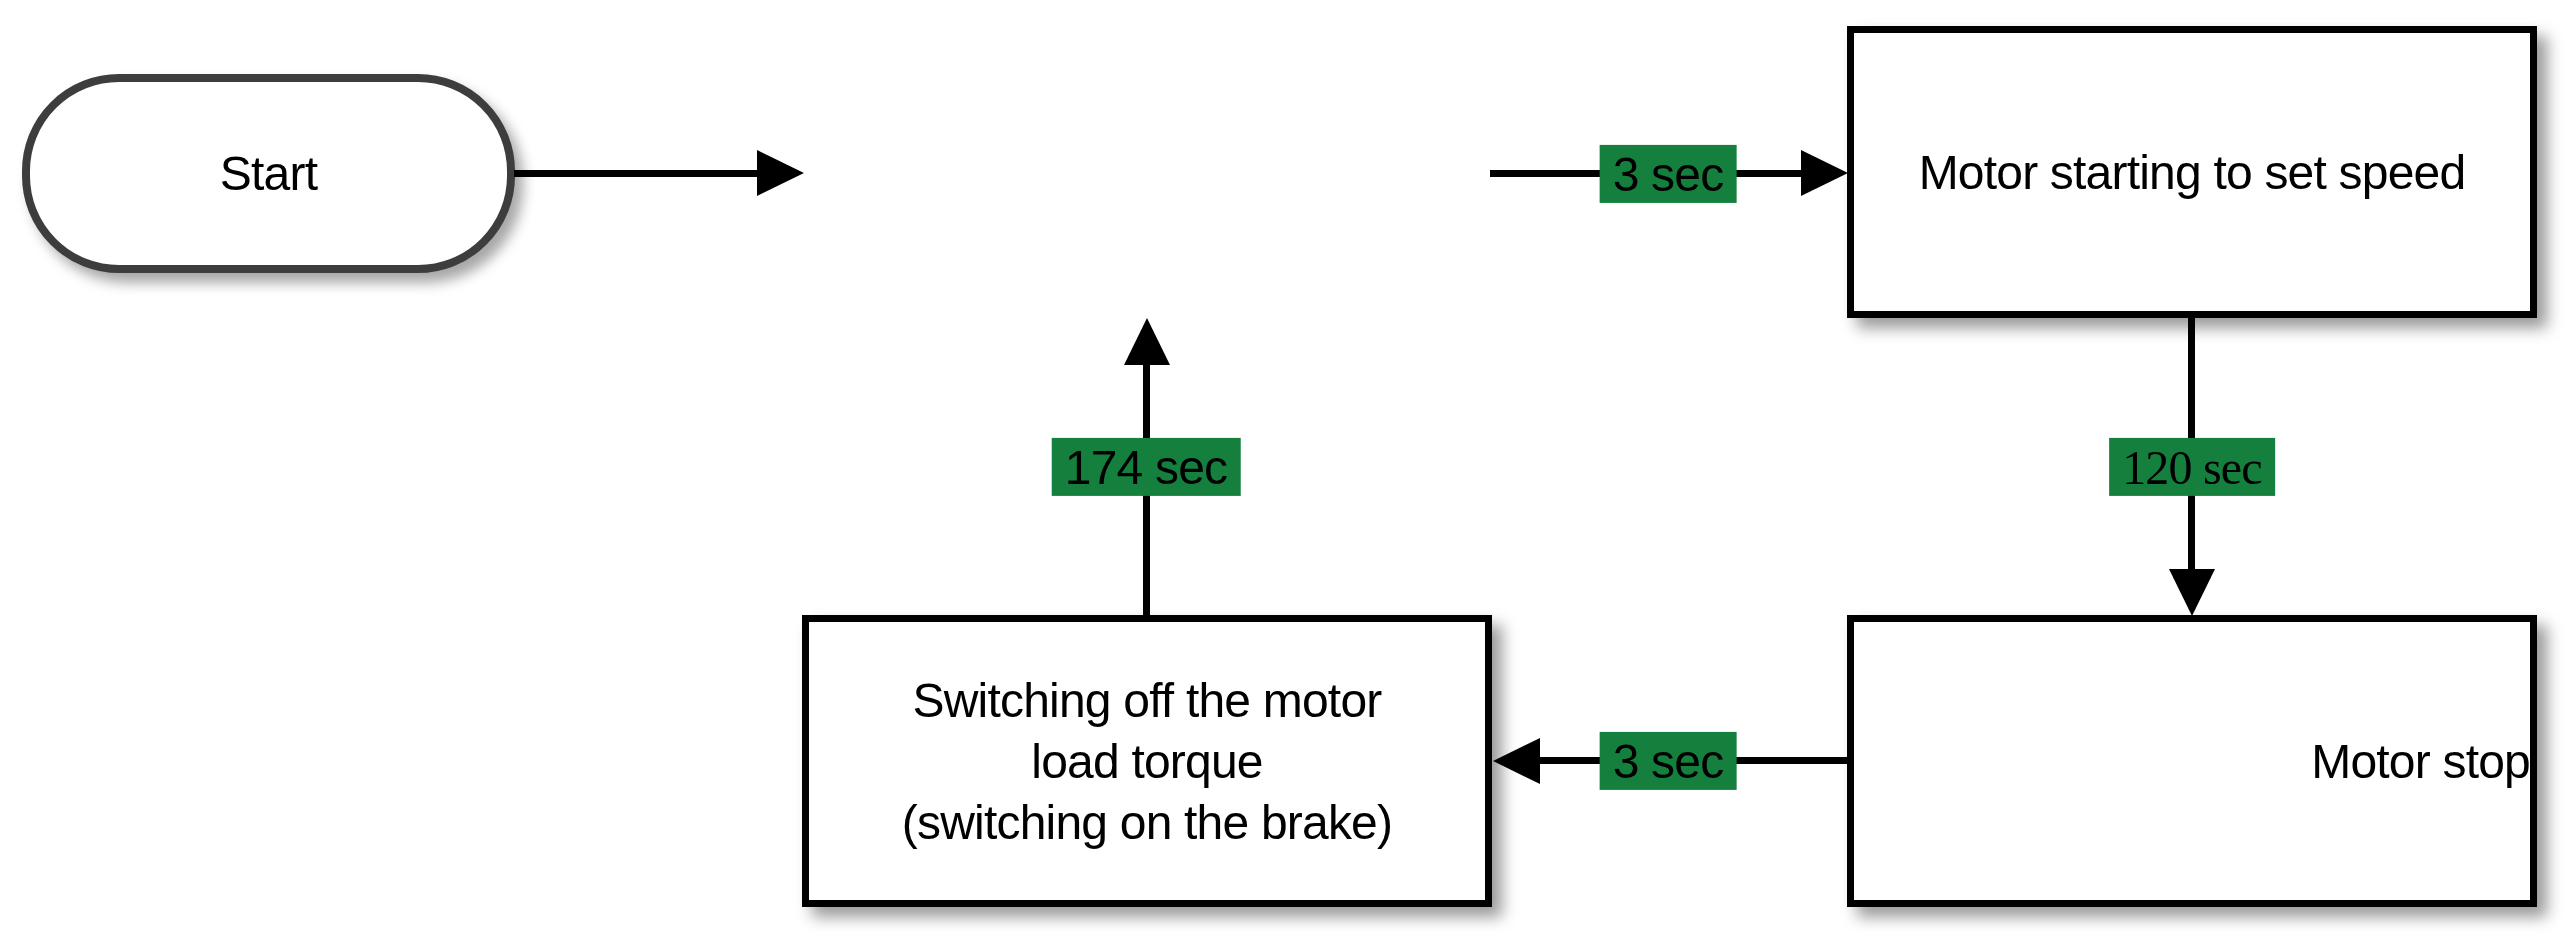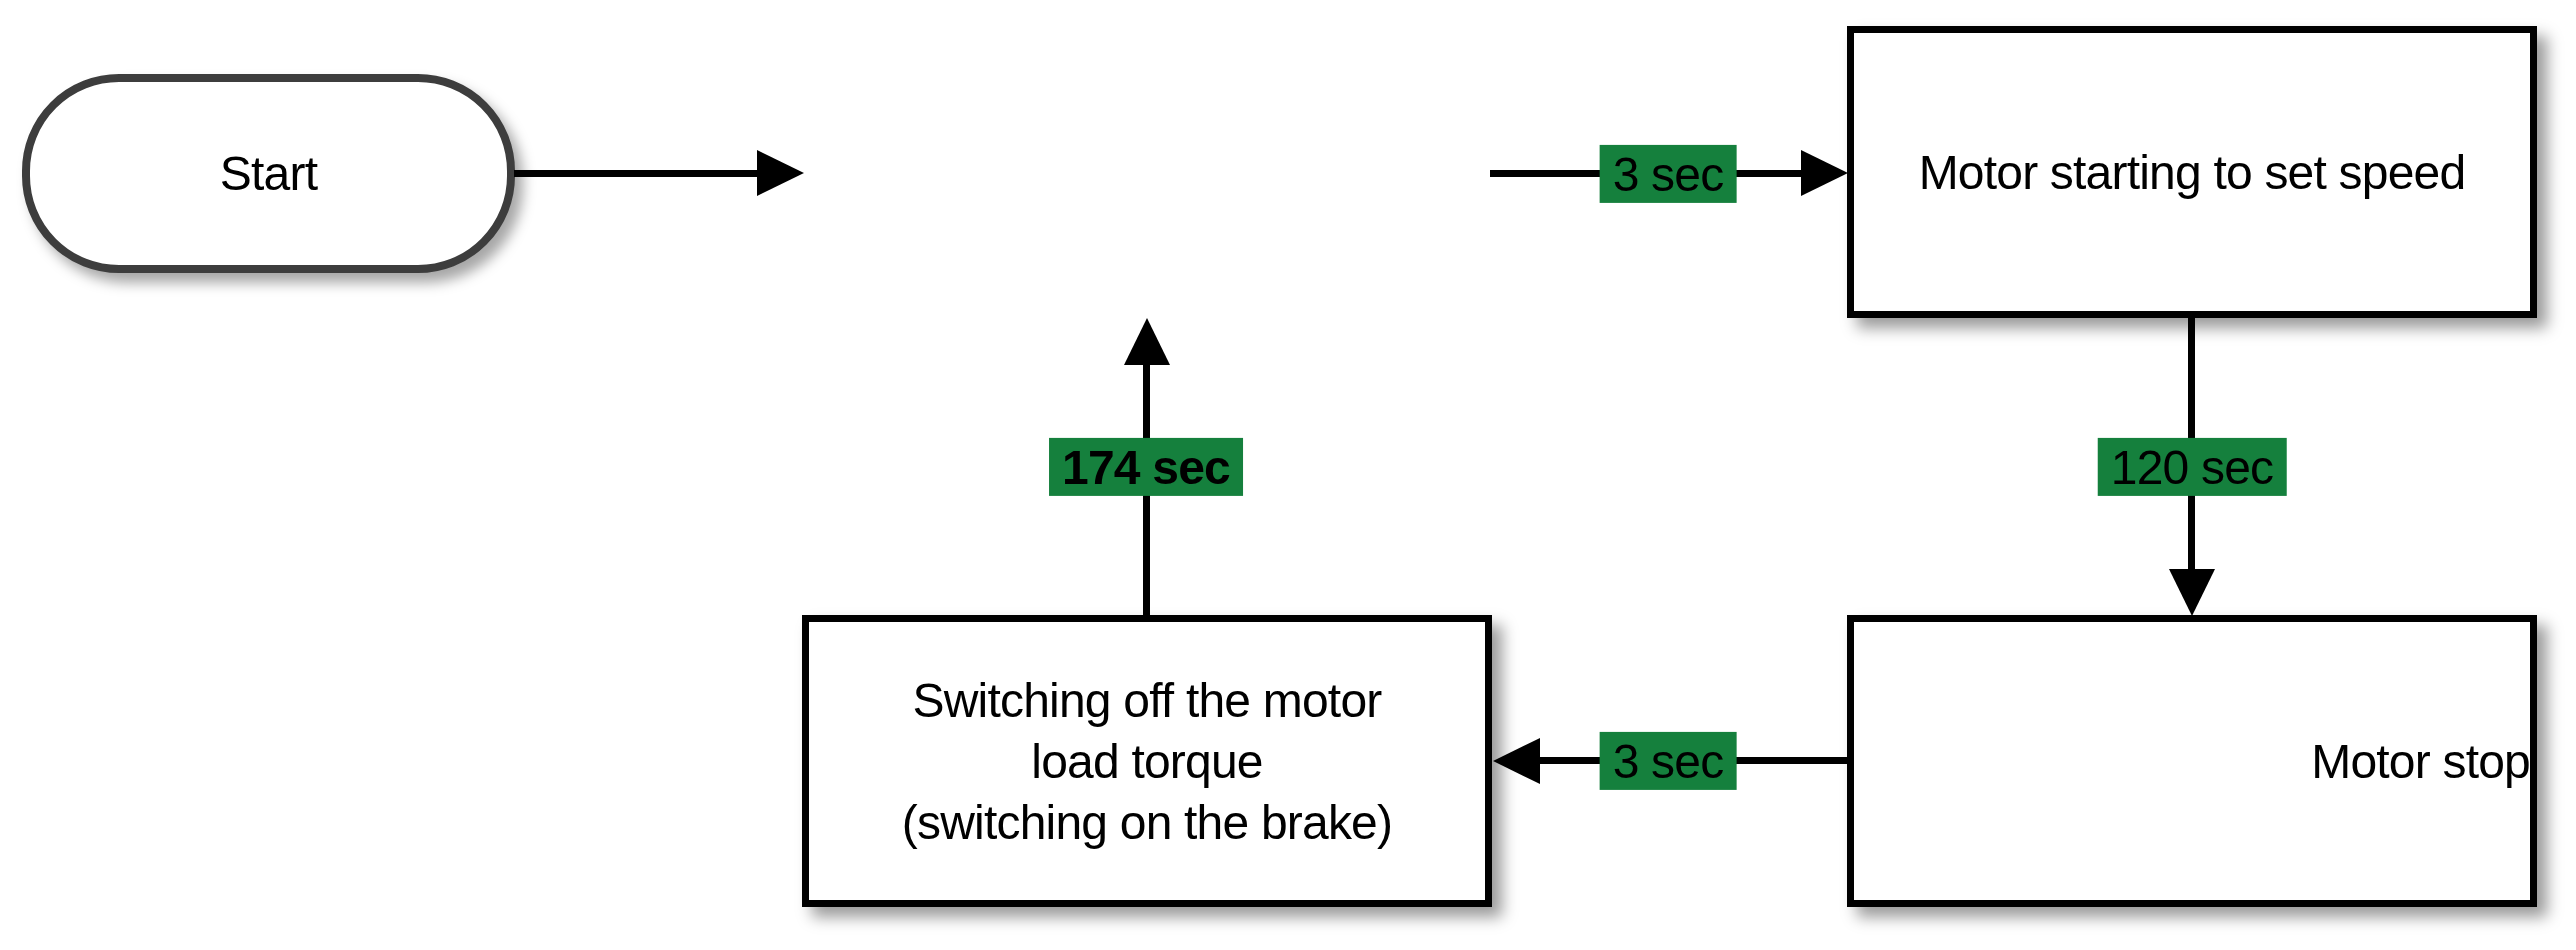--- a/index.html
+++ b/index.html
@@ -66,29 +66,29 @@
 
   #edge-start-line { left: 514px;  top: 170px; width: 244px; }
   #edge-start-head { left: 757px;  top: 150px; }
 
   #edge-12-line    { left: 1490px; top: 170px; width: 312px; }
   #edge-12-head    { left: 1801px; top: 150px; }
   #edge-12-label   { left: 1668px; top: 174px; }
 
   #edge-24-line    { left: 2188px; top: 315px; height: 255px; }
   #edge-24-head    { left: 2169px; top: 569px; }
-  #edge-24-label   { left: 2192px; top: 467px; }
+  #edge-24-label   { left: 2192px; top: 467px; font-family: Liberation Serif, serif; }
 
   #edge-43-line    { left: 1540px; top: 757px; width: 308px; }
   #edge-43-head    { left: 1493px; top: 738px; }
   #edge-43-label   { left: 1668px; top: 761px; }
 
   #edge-31-line    { left: 1143px; top: 363px; height: 253px; }
   #edge-31-head    { left: 1124px; top: 318px; }
-  #edge-31-label   { left: 1146px; top: 467px; font-weight: bold; }
+  #edge-31-label   { left: 1146px; top: 467px; }
 
   .edge-label {
     position: absolute;
     transform: translate(-50%, -50%);
     background: #15803d;
     padding: 1.6px 13px;
     font-size: 48px;
     letter-spacing: -0.8px;
     white-space: nowrap;
     z-index: 5;

